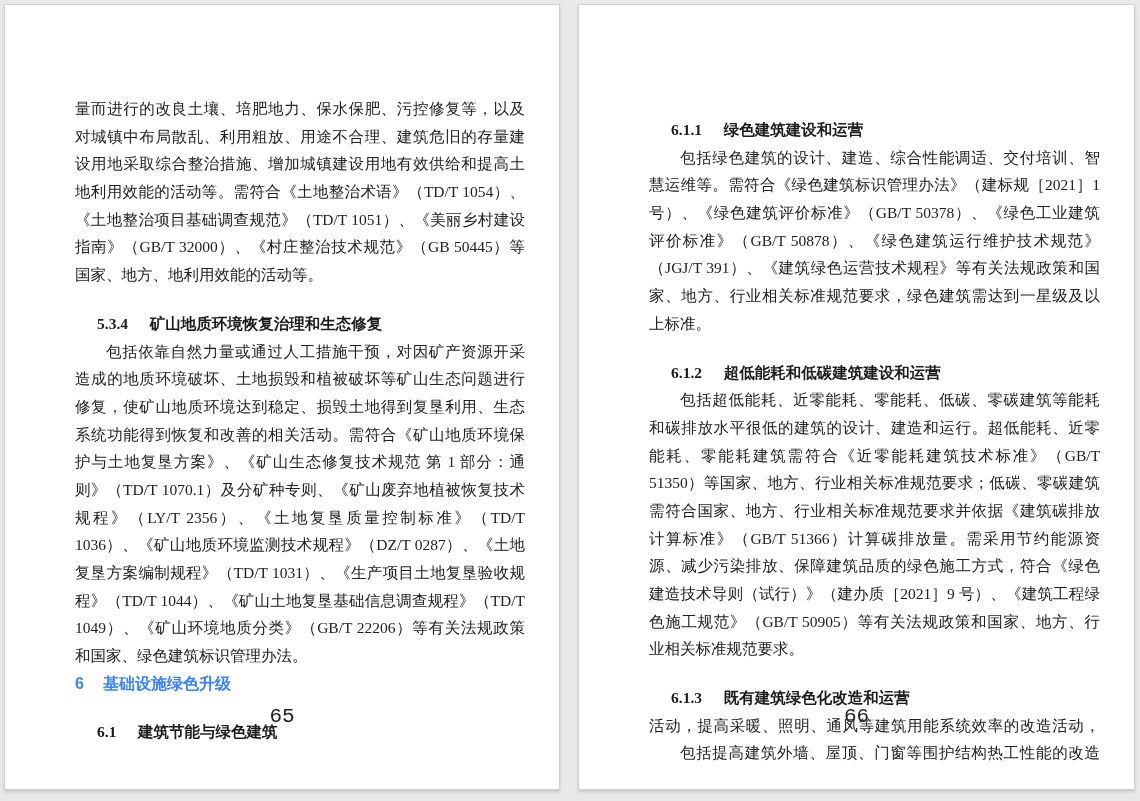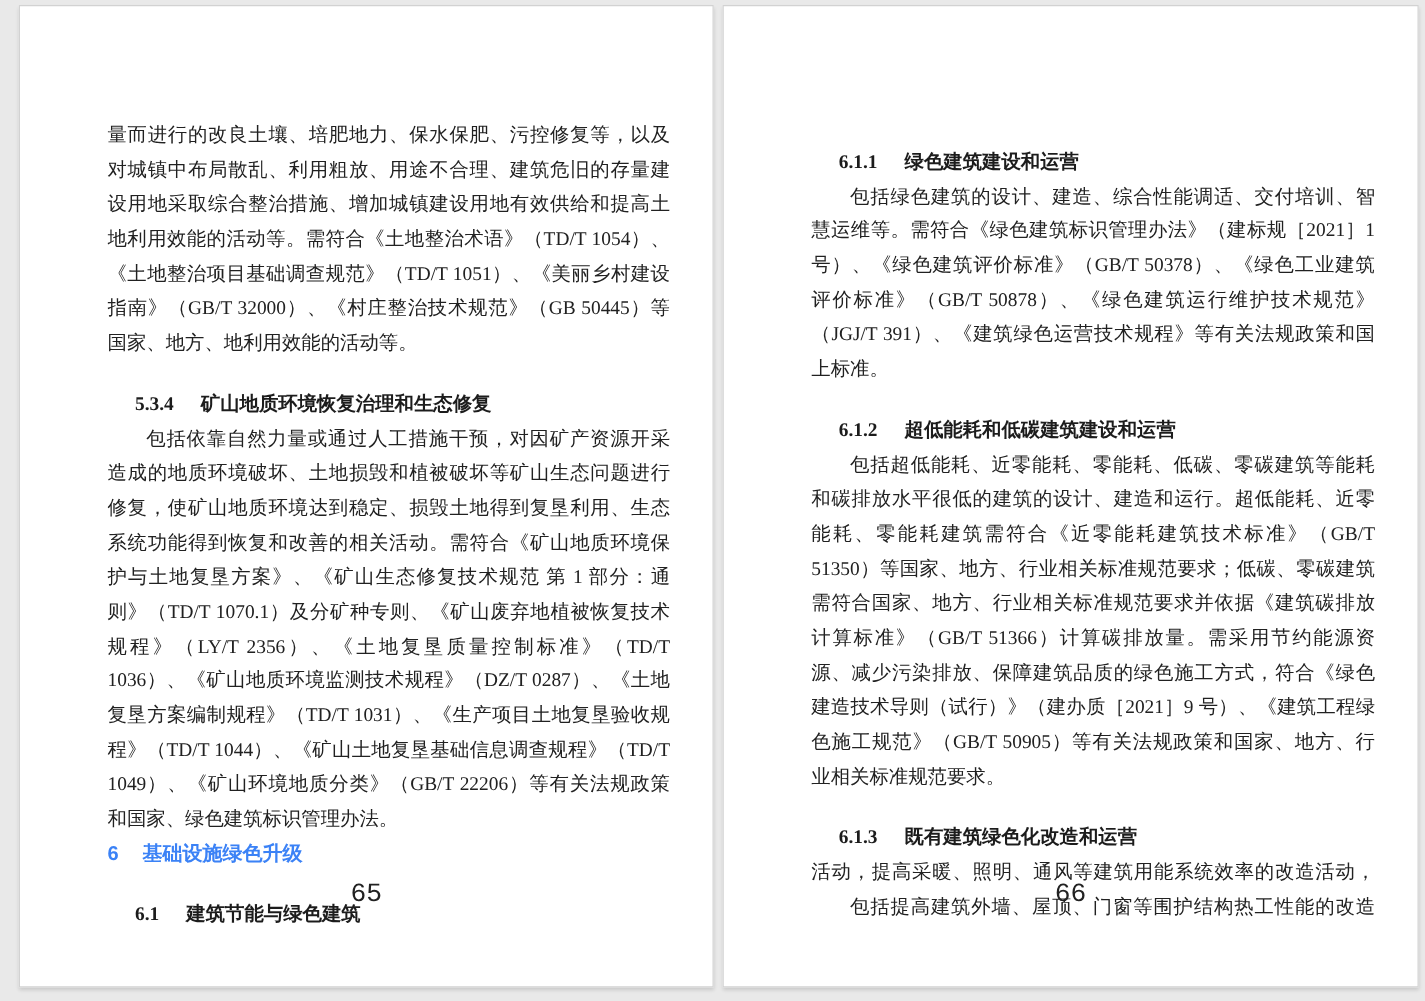--- a/index.html
+++ b/index.html
@@ -14,21 +14,21 @@
   }
   .page {
     position: absolute;
     top: 4px;
     height: 786px;
     box-sizing: border-box;
     background: #ffffff;
     border: 1px solid #d2d2d2;
     box-shadow: 0 2px 3px rgba(0,0,0,0.14);
   }
-  #page-left  { left: 15px;   width: 556px; }
+  #page-left  { left: 4px;   width: 556px; }
   #page-right { left: 578px; width: 557px; }
 
   .page-content {
     padding: 90px 34px 0 70px;
     font-family: "Liberation Serif", "DejaVu Serif", serif;
     font-size: 15.5px;
     color: #212121;
   }
   .para { margin: 0; }
   .line {
@@ -111,20 +111,21 @@
   </section>
   <section class="page" id="page-right">
     <div class="page-content">
         <div class="h2"><span class="hnum">6.1.1</span><span class="htitle">绿色建筑建设和运营</span></div>
         <div class="para">
           <div class="line indent">包括绿色建筑的设计、建造、综合性能调适、交付培训、智</div>
           <div class="line">慧运维等。需符合《绿色建筑标识管理办法》（建标规［2021］1</div>
           <div class="line">号）、《绿色建筑评价标准》（GB/T 50378）、《绿色工业建筑</div>
           <div class="line">评价标准》（GB/T 50878）、《绿色建筑运行维护技术规范》</div>
           <div class="line">（JGJ/T 391）、《建筑绿色运营技术规程》等有关法规政策和国</div>
+          <div class="line">家、地方、行业相关标准规范要求，绿色建筑需达到一星级及以</div>
           <div class="line last">上标准。</div>
         </div>
         <div class="h2"><span class="hnum">6.1.2</span><span class="htitle">超低能耗和低碳建筑建设和运营</span></div>
         <div class="para">
           <div class="line indent">包括超低能耗、近零能耗、零能耗、低碳、零碳建筑等能耗</div>
           <div class="line">和碳排放水平很低的建筑的设计、建造和运行。超低能耗、近零</div>
           <div class="line">能耗、零能耗建筑需符合《近零能耗建筑技术标准》（GB/T</div>
           <div class="line">51350）等国家、地方、行业相关标准规范要求；低碳、零碳建筑</div>
           <div class="line">需符合国家、地方、行业相关标准规范要求并依据《建筑碳排放</div>
           <div class="line">计算标准》（GB/T 51366）计算碳排放量。需采用节约能源资</div>

